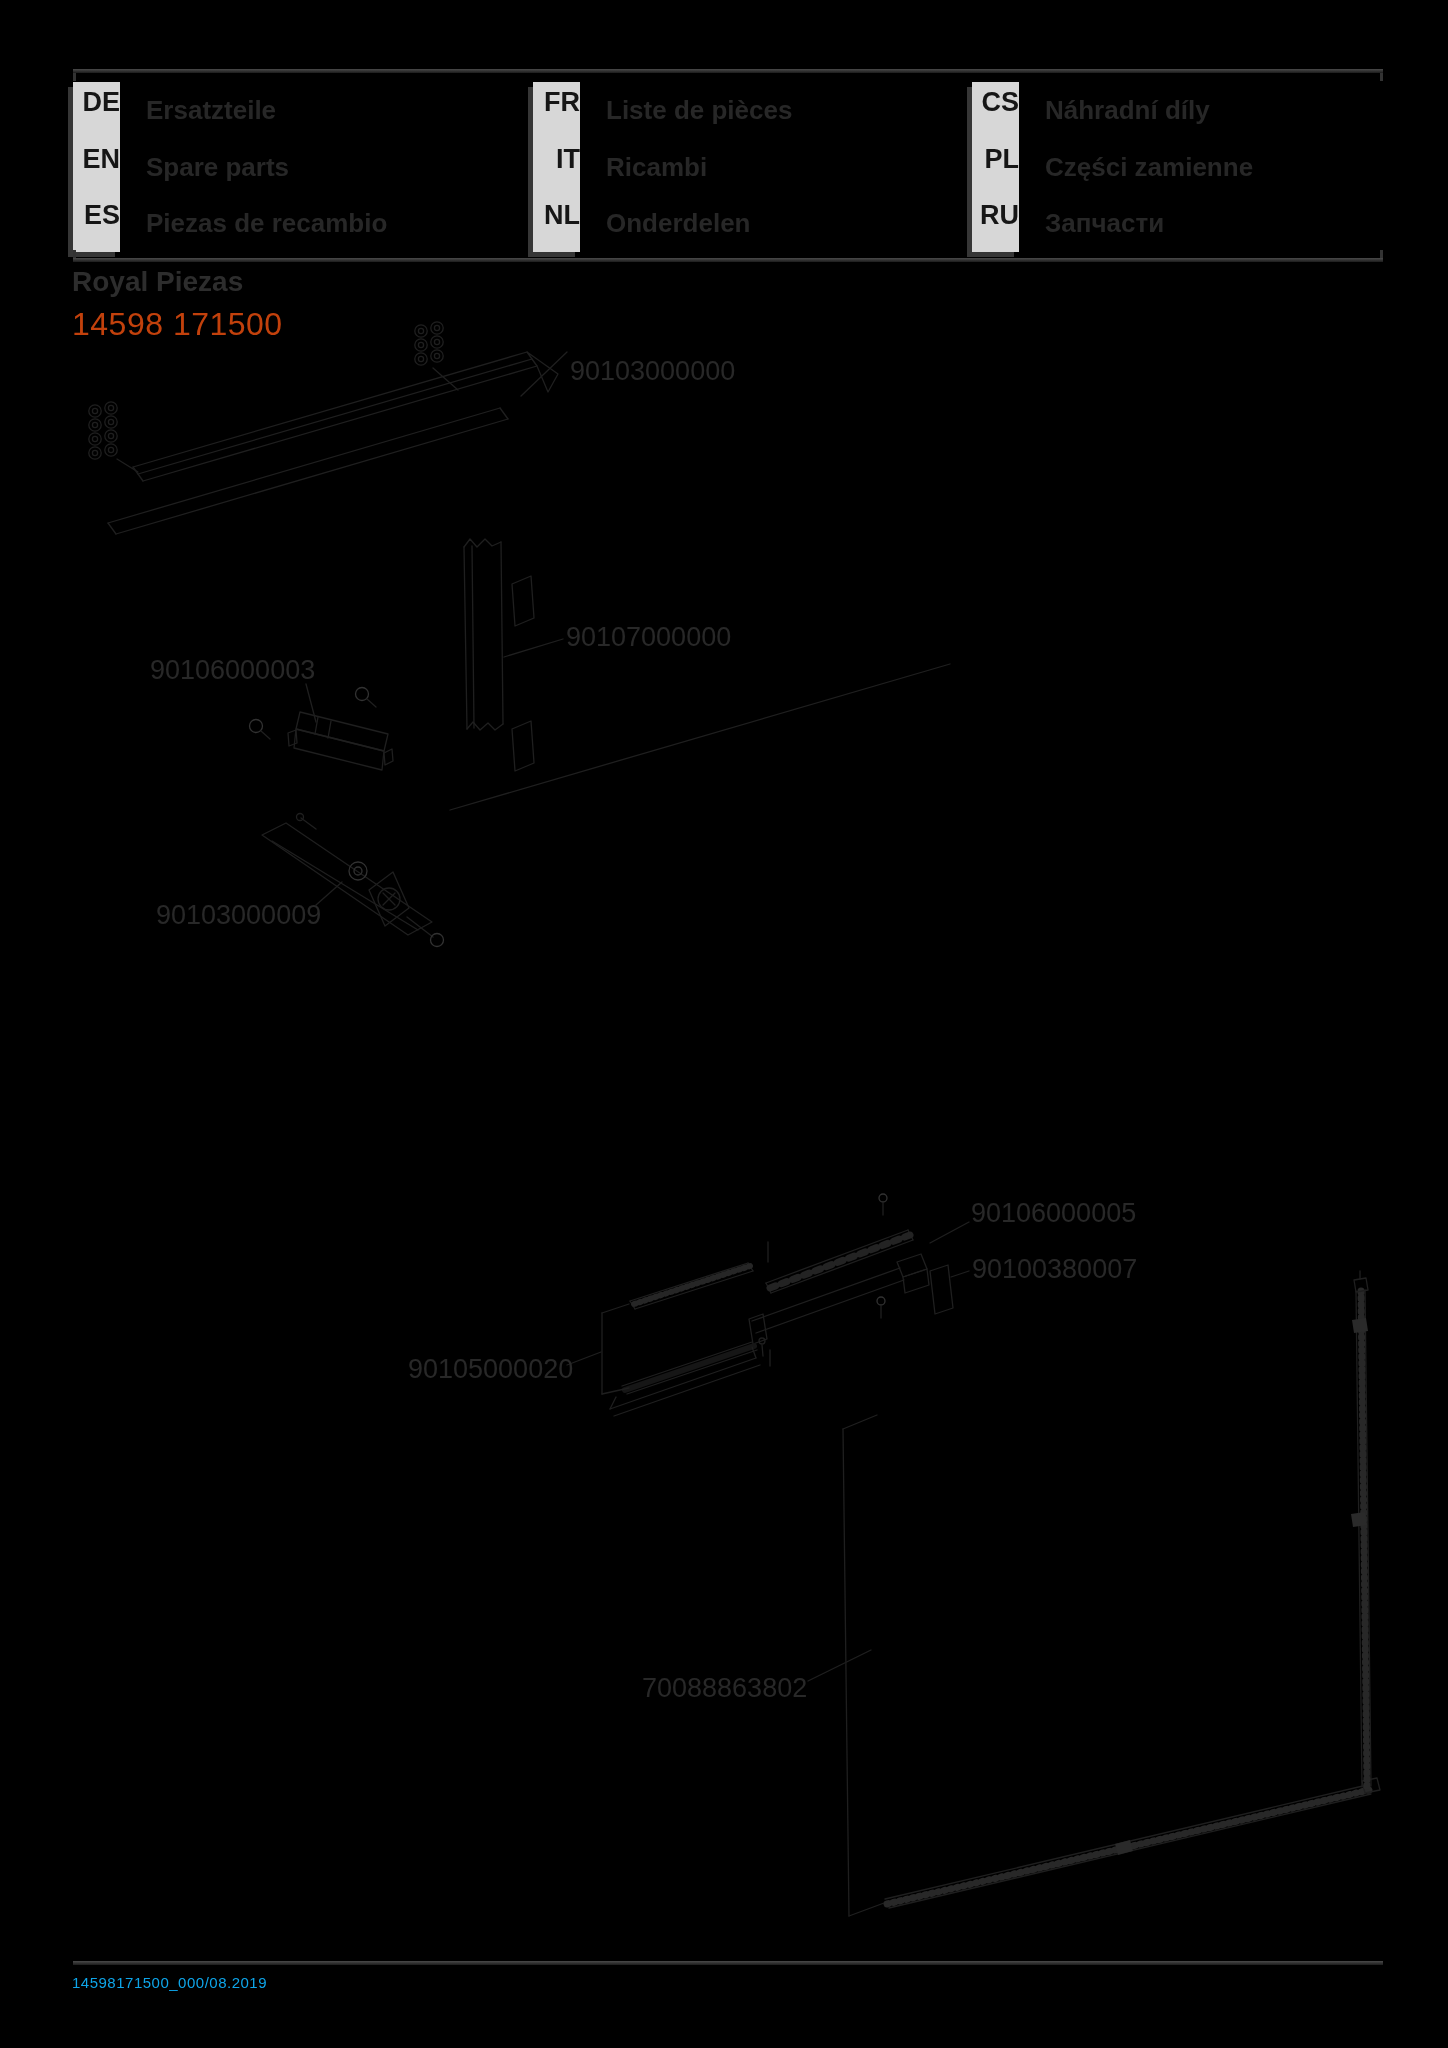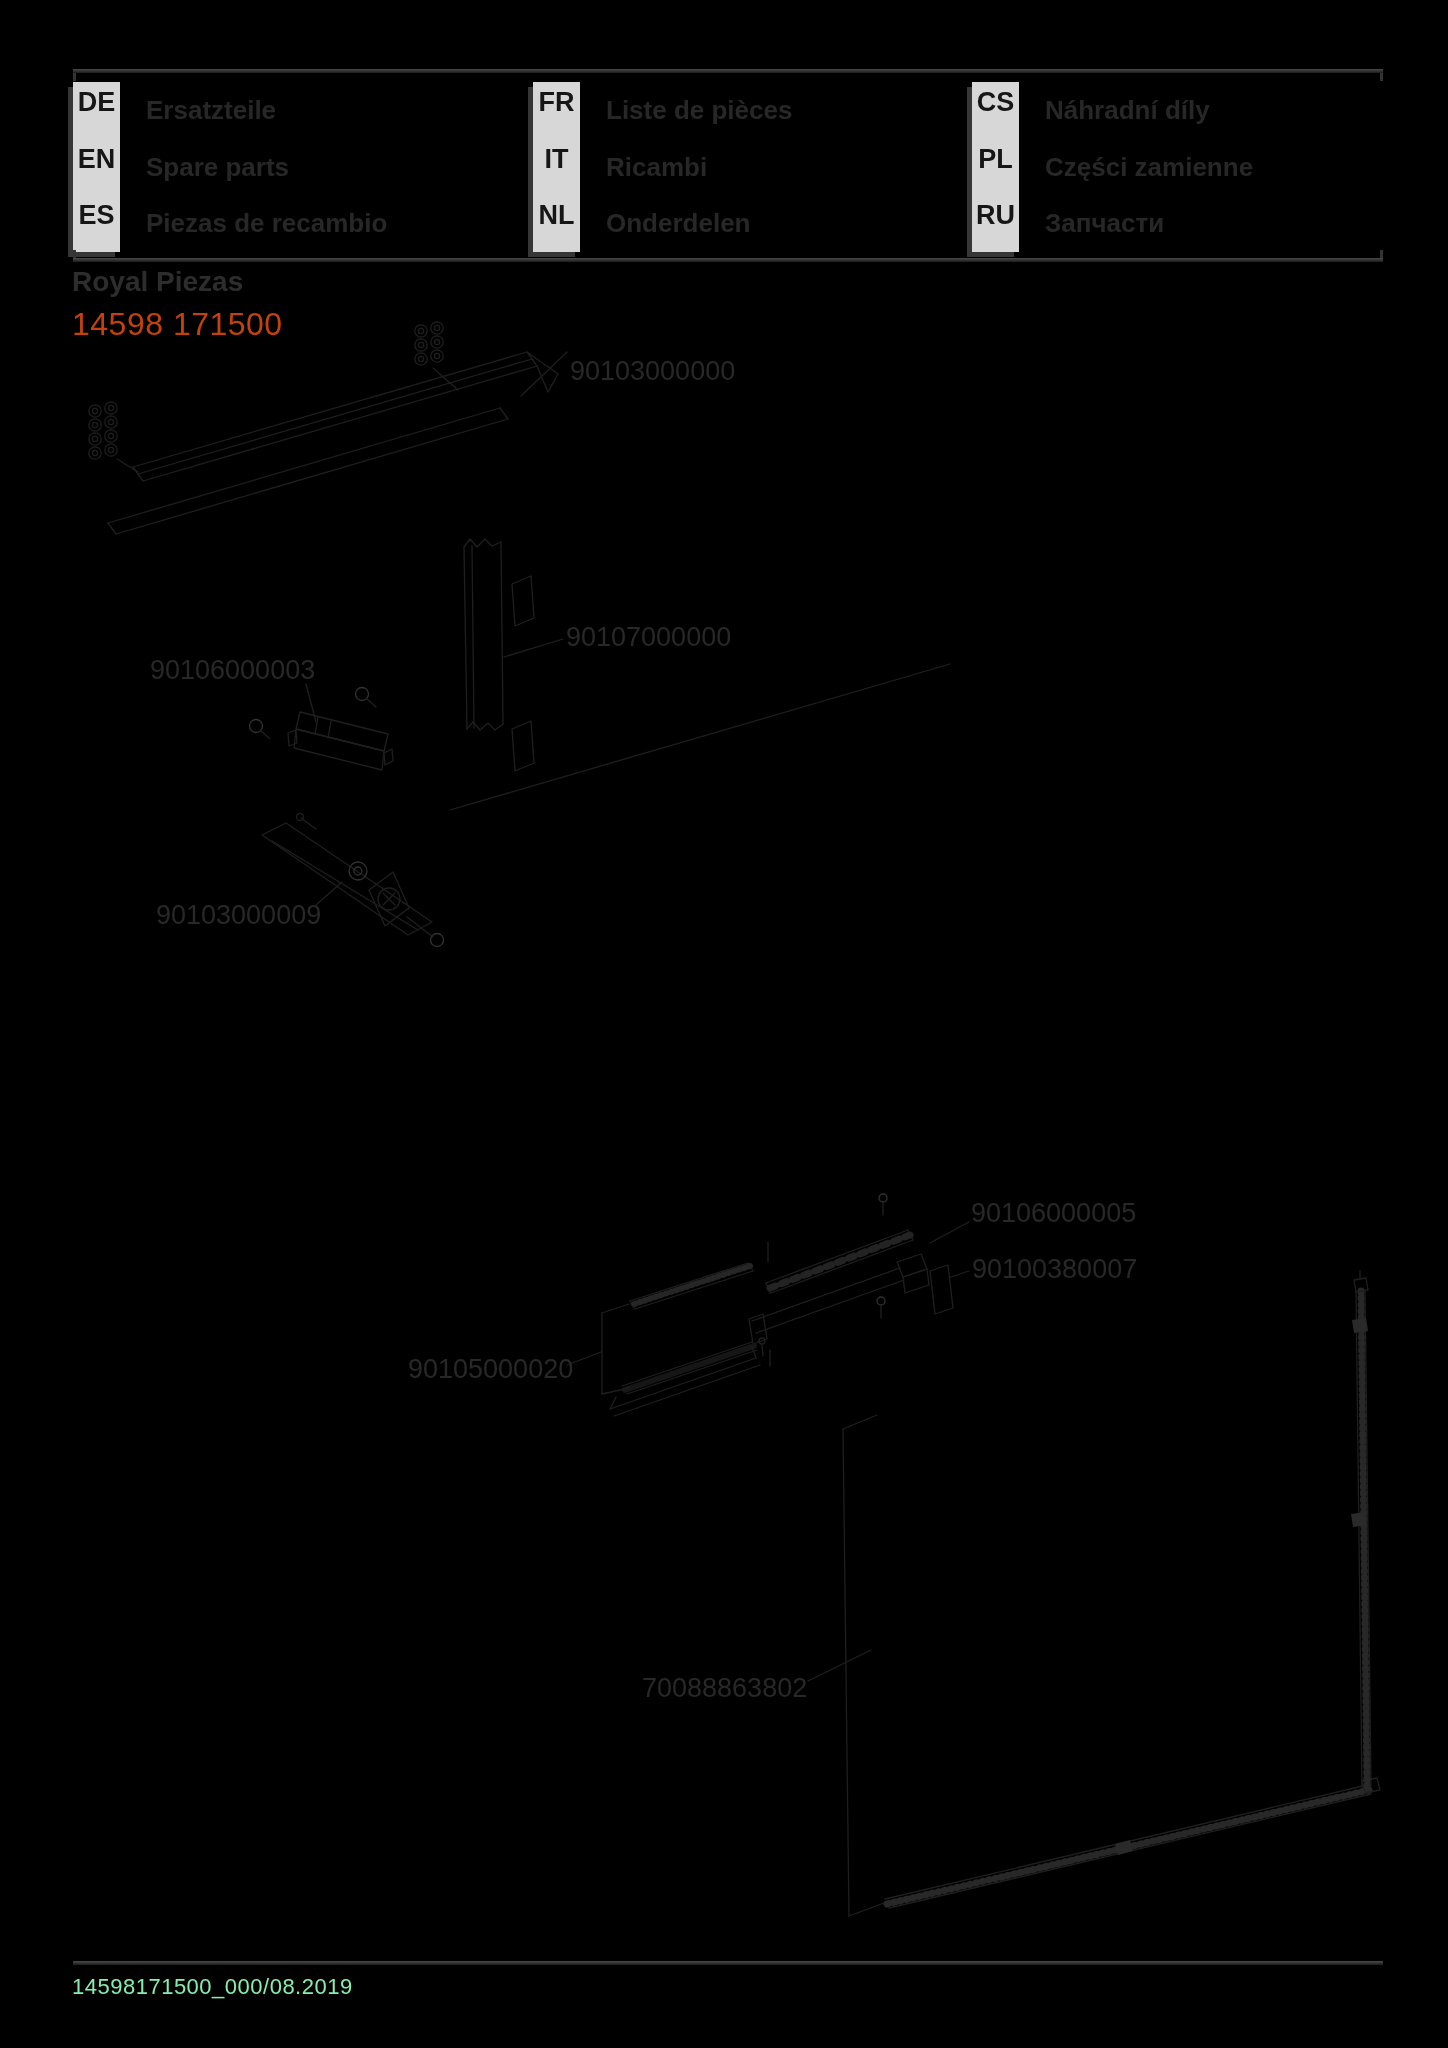--- a/index.html
+++ b/index.html
@@ -25,21 +25,21 @@
   .rule-top::before{left:0;top:4px;}
   .rule-top::after{right:0;top:4px;}
   .rule-bottom::before{left:0;top:-8px;}
   .rule-bottom::after{right:0;top:-8px;}
   
   .lang-item{position:absolute;display:flex;align-items:center;gap:26px;height:40px;}
   .li-0{left:73px;top:90px;}  .li-1{left:73px;top:147px;}  .li-2{left:73px;top:203px;}
   .li-3{left:533px;top:90px;} .li-4{left:533px;top:147px;} .li-5{left:533px;top:203px;}
   .li-6{left:972px;top:90px;} .li-7{left:972px;top:147px;} .li-8{left:972px;top:203px;}
   .badge{
-    display:block;width:47px;height:57px;line-height:40px;text-align:center;
+    display:block;width:47px;height:57px;line-height:40px;text-align:right;
     background:#d7d7d7;color:#161616;font-size:27px;font-weight:bold;
     box-shadow:-5px 5px 0 #363636;
   }
   .lang-label{font-size:26px;font-weight:bold;color:#272727;white-space:nowrap;}
   
   .title{position:absolute;left:72px;top:266px;font-size:28px;font-weight:bold;color:#2d2d2d;}
   .subtitle{position:absolute;left:72px;top:306px;font-size:32px;color:#c2410c;letter-spacing:.5px;}
   
   .diagram{position:absolute;left:0;top:0;}
   .diagram *{fill:none;stroke:#1f1f1f;stroke-width:1.3;stroke-linecap:round;stroke-linejoin:round;}
@@ -49,21 +49,21 @@
   .part-label{position:absolute;font-size:27px;color:#282828;white-space:nowrap;}
   .p0{left:570px;top:356px;}
   .p1{left:566px;top:622px;}
   .p2{left:150px;top:655px;}
   .p3{left:156px;top:900px;}
   .p4{left:971px;top:1198px;}
   .p5{left:972px;top:1254px;}
   .p6{left:408px;top:1354px;}
   .p7{left:642px;top:1673px;}
   
-  .footer-text{position:absolute;left:72px;top:1974px;font-size:22px;color:#86efac;letter-spacing:.5px;}
+  .footer-text{position:absolute;left:72px;top:1974px;font-size:15px;color:#0ea5e9;letter-spacing:.5px;}
 </style>
 </head>
 <body>
 
 <div class="page">
 
   <div class="rule rule-top"></div>
 
   <div>
     <div class="lang-item li-0">

